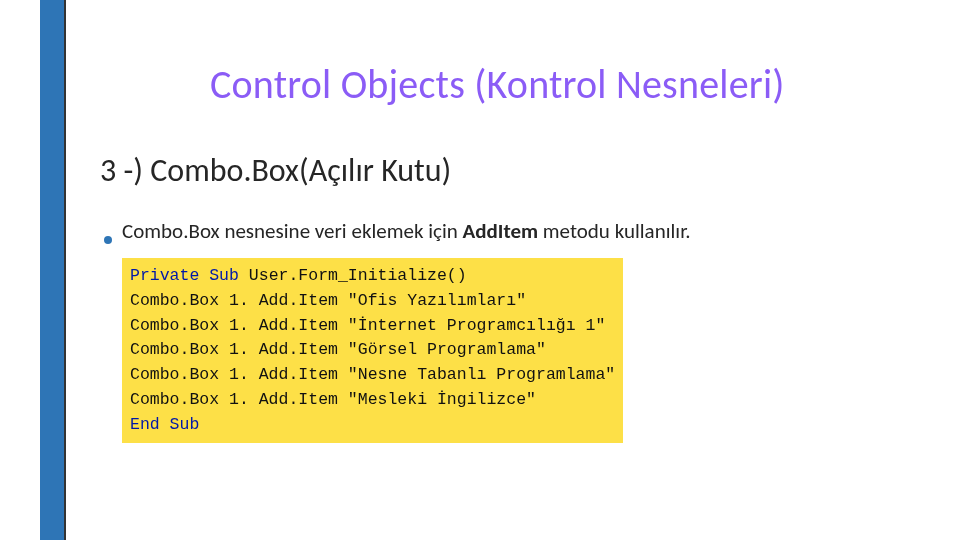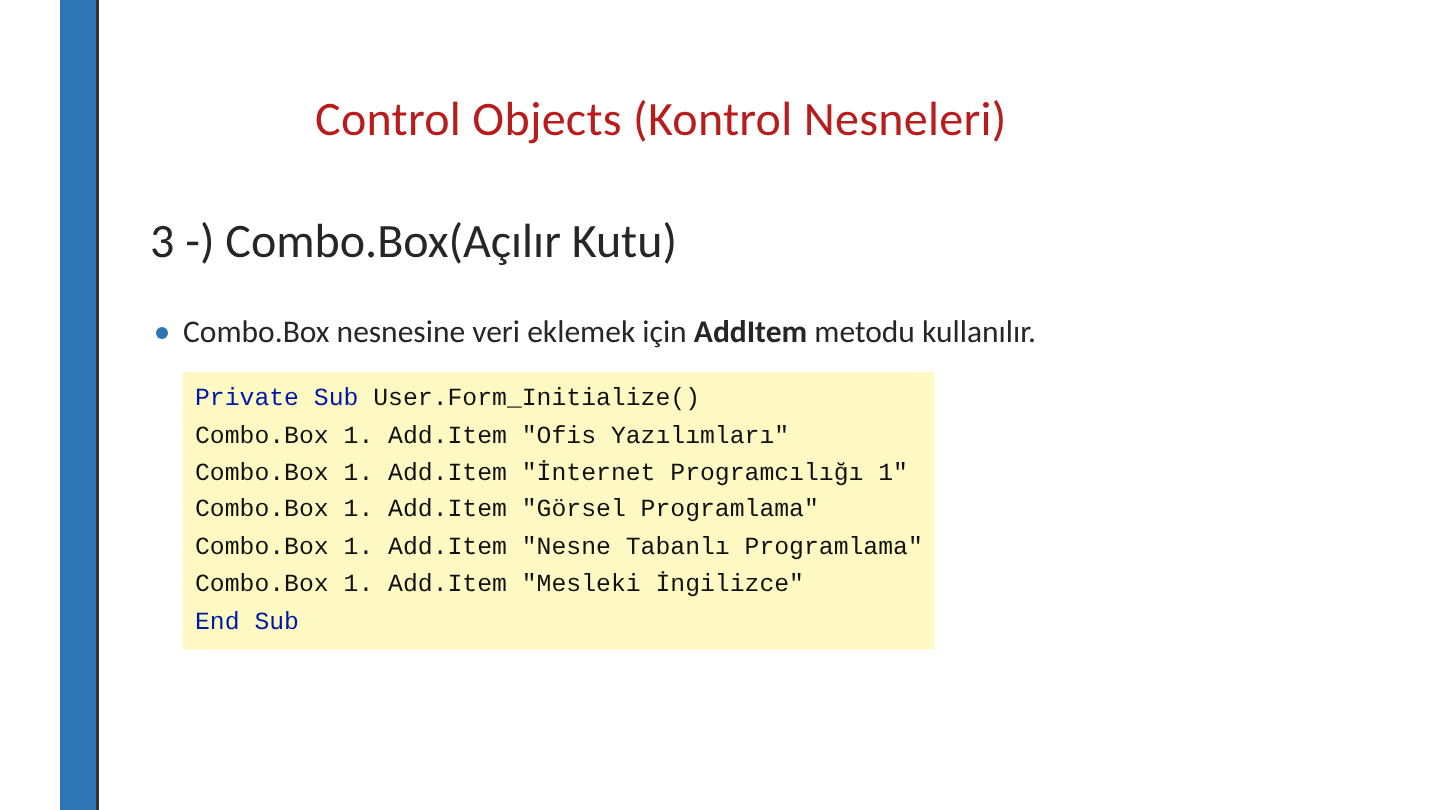--- a/index.html
+++ b/index.html
@@ -26,57 +26,57 @@
     height: 100%;
     background: #333333;
   }
   .slide-content {
     position: absolute;
     left: 100px;
     top: 60px;
     right: 50px;
   }
   .title {
-    font-size: 32px;
+    font-size: 40px;
     font-weight: 400;
-    color: #b91c1c;
+    color: #8b5cf6;
     margin-left: 110px;
     letter-spacing: 0.2px;
   }
   .subtitle {
     font-size: 32px;
     font-weight: 400;
     color: #262626;
     margin-top: 42px;
     margin-left: 0;
   }
   .bullet-row {
     margin-top: 28px;
     margin-left: 4px;
     display: flex;
-    align-items: flex-start;
+    align-items: flex-end;
     gap: 10px;
   }
   .bullet-dot {
     width: 8px;
     height: 8px;
     border-radius: 50%;
     background: #2e75b6;
     margin-top: 10px;
     flex-shrink: 0;
   }
   .bullet-text {
     font-size: 21px;
     color: #262626;
   }
   .bold { font-weight: 700; }
   .code-block {
     margin-top: 14px;
     margin-left: 22px;
-    background: #fef9c3;
+    background: #fde047;
     padding: 6px 8px;
     font-family: Consolas, "Courier New", monospace;
     font-size: 16.5px;
     line-height: 1.5;
     color: #111;
     white-space: pre;
     width: fit-content;
   }
   .kw { color: #0018a8; }
   .str { color: #111; }

